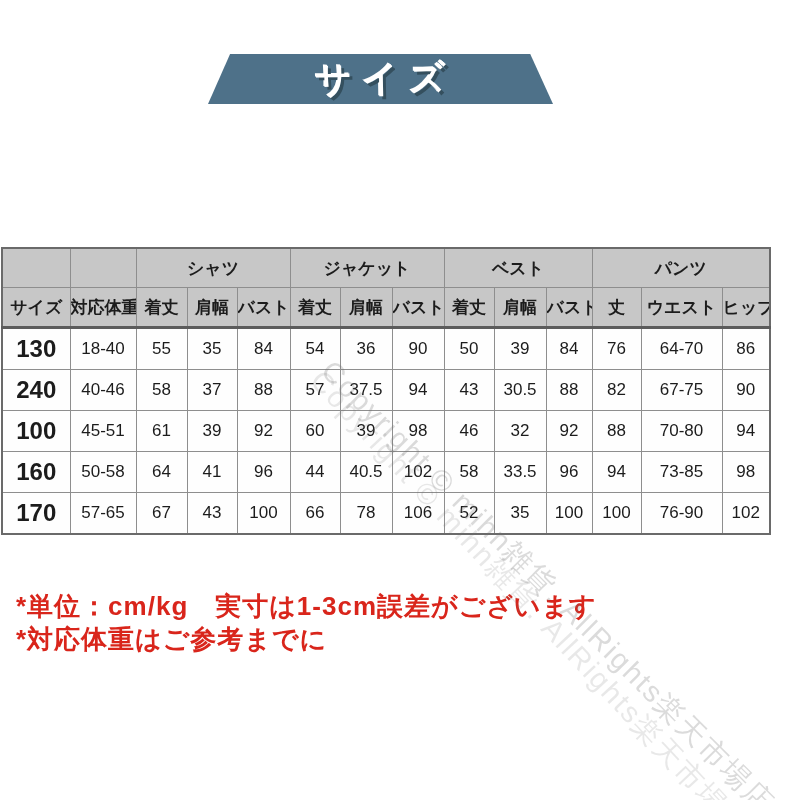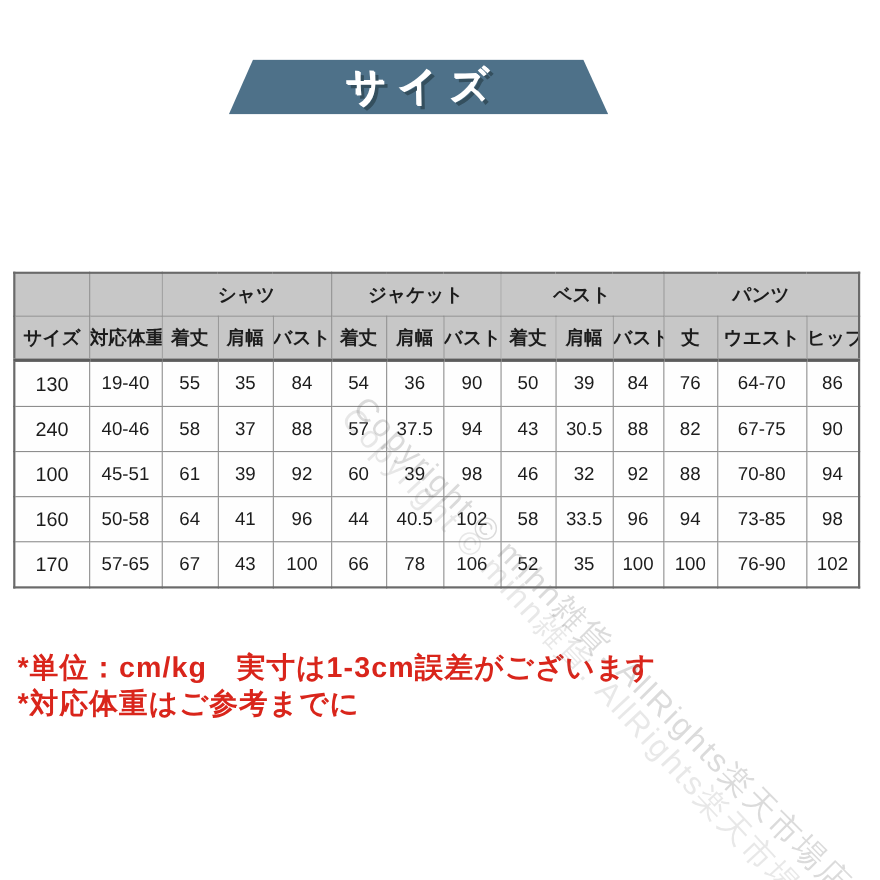--- a/index.html
+++ b/index.html
@@ -20,33 +20,33 @@
   }
   .banner-title{
     color:#ffffff;font-size:36px;font-weight:bold;
     letter-spacing:10px;padding-left:10px;
     text-shadow:3px 3px 0 #344f5e, -1px -1px 0 #ffffff;
     transform:rotate(-1deg);
   }
 
   
   table.size-table{
-    position:absolute;left:12px;top:247px;width:768px;
+    position:absolute;left:1px;top:247px;width:768px;
     table-layout:fixed;border-collapse:collapse;
     background:#fefefe;border:2px solid #6a6a6a;
   }
   .size-table th,.size-table td{
     border:1px solid #8e8e8e;text-align:center;vertical-align:middle;
     color:#1c1c1c;padding:0;overflow:hidden;white-space:nowrap;
   }
   .size-table thead th{background:#c7c7c7;font-weight:bold;font-size:17px;}
   .size-table tr.group-row th{height:38px;}
   .size-table tr.cols-row th{height:38px;border-bottom:3px solid #5c5c5c;}
   .size-table tbody td{height:40px;font-size:17px;font-weight:normal;background:transparent;}
-  .size-table tbody td.size-cell{font-weight:normal;font-size:18px;}
+  .size-table tbody td.size-cell{font-weight:bold;font-size:24px;}
 
   
   .notes{position:absolute;left:16px;top:590px;color:#d9251b;}
   .notes p{margin:0;font-size:26px;font-weight:bold;line-height:33px;letter-spacing:1px;}
 
   
   .watermark{
     position:absolute;left:340px;top:352px;
     transform:rotate(45deg);transform-origin:0 0;
     font-size:29px;letter-spacing:2px;white-space:nowrap;
@@ -105,21 +105,21 @@
         <th>肩幅</th>
         <th>バスト</th>
         <th>丈</th>
         <th>ウエスト</th>
         <th>ヒップ</th>
       </tr>
     </thead>
     <tbody>
         <tr>
           <td class="size-cell">130</td>
-          <td>19-40</td>
+          <td>18-40</td>
           <td>55</td>
           <td>35</td>
           <td>84</td>
           <td>54</td>
           <td>36</td>
           <td>90</td>
           <td>50</td>
           <td>39</td>
           <td>84</td>
           <td>76</td>

